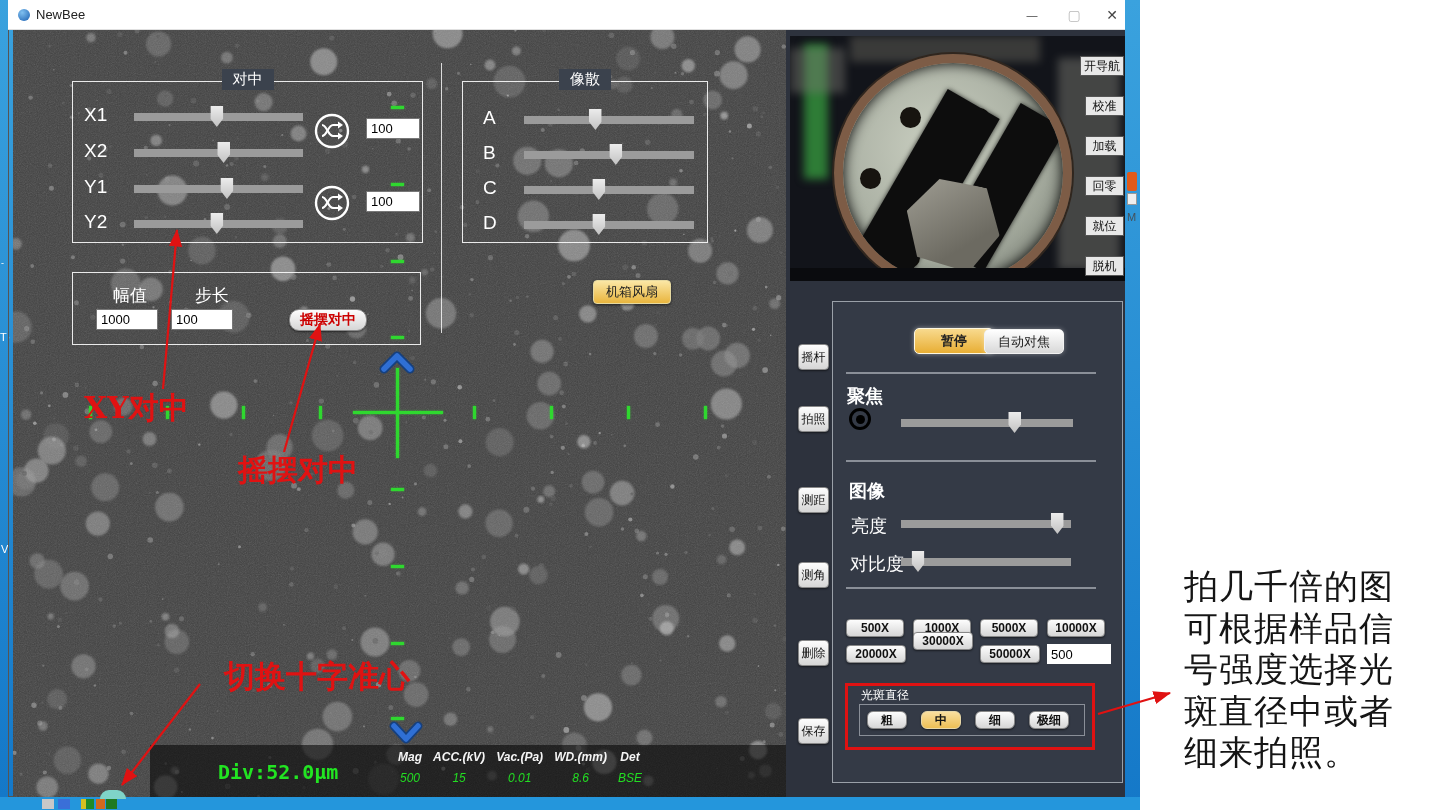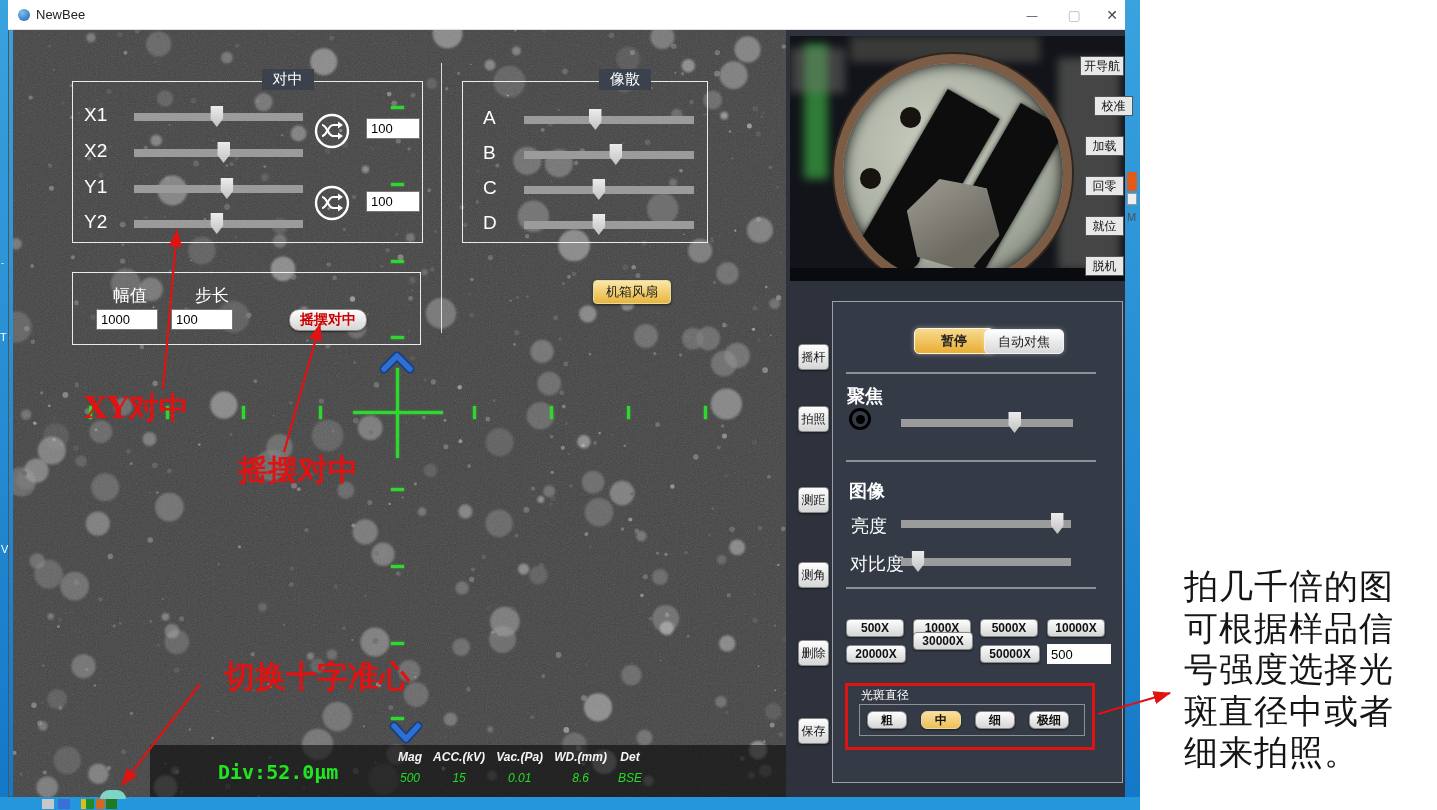--- a/index.html
+++ b/index.html
@@ -14,21 +14,21 @@
   #titlebar{left:8px;top:0;width:1117px;height:30px;background:#fff;border-bottom:1px solid #e0e0e0;box-sizing:border-box;}
   .title-text{font-size:13px;color:#222;}
   .win-btn{width:40px;height:29px;display:flex;align-items:center;justify-content:center;font-size:14px;color:#444;}
   
   .tab{flex:1;display:flex;align-items:center;justify-content:center;font-size:13px;color:#111;
        background:linear-gradient(#f4f4f4,#dddddd);border:1px solid #999;box-sizing:border-box;}
   .tab.active{background:#cde5f8;border-color:#5a9fd4;}
   
   .groupbox{border:1px solid rgba(252,252,252,.9);box-sizing:border-box;}
   .gb-title{position:absolute;top:-13px;left:50%;transform:translateX(-50%);background:#3b424d;color:#fff;
-            padding:1px 11px;font-size:15px;white-space:nowrap;margin-left:40px;}
+            padding:1px 11px;font-size:15px;white-space:nowrap;}
   .row-label{color:#fff;font-size:19px;}
   .slider-track{position:absolute;height:8px;background:#9b9b9b;}
   .slider-thumb{position:absolute;top:-7px;width:13px;height:21px;background:linear-gradient(#ececec,#c2c2c2);
                 clip-path:polygon(0 0,100% 0,100% 60%,50% 100%,0 60%);transform:translateX(-50%);}
   .mini-input{position:absolute;background:#fff;border:1px solid #777;font-size:13px;color:#000;
               padding:0 4px;box-sizing:border-box;font-family:"Liberation Sans",sans-serif;}
   .btn-silver{display:flex;align-items:center;justify-content:center;font-size:12px;color:#111;
               background:linear-gradient(#fdfdfd,#d6d6d6);border:1px solid #888;border-radius:4px;
               box-sizing:border-box;box-shadow:0 1px 2px rgba(0,0,0,.5);}
   .btn-swing{border-radius:10px;font-weight:bold;color:#cc0000;font-size:14px;}
@@ -827,21 +827,21 @@
       <div class="cam-hole" style="left:126px;top:168px;"></div>
       <div class="cam-hole" style="left:56px;top:184px;"></div>
       <div class="cam-tape" style="left:52px;top:28px;width:60px;height:195px;transform:rotate(30deg);"></div>
       <div class="cam-tape" style="left:133px;top:42px;width:52px;height:165px;transform:rotate(30deg);"></div>
       <div id="cam-hex"></div>
     </div>
     <div class="abs" style="left:0;top:232px;width:335px;height:13px;background:#0a0b0e;"></div>
   </div>
 
   <div class="abs nav-btn" style="left:1080px;top:56px;width:44px;height:20px;">开导航</div>
-  <div class="abs nav-btn" style="left:1085px;top:96px;width:39px;height:20px;margin-left:9px;">校准</div>
+  <div class="abs nav-btn" style="left:1085px;top:96px;width:39px;height:20px;">校准</div>
   <div class="abs nav-btn" style="left:1085px;top:136px;width:39px;height:20px;">加载</div>
   <div class="abs nav-btn" style="left:1085px;top:176px;width:39px;height:20px;">回零</div>
   <div class="abs nav-btn" style="left:1085px;top:216px;width:39px;height:20px;">就位</div>
   <div class="abs nav-btn" style="left:1085px;top:256px;width:39px;height:20px;">脱机</div>
 
   <div class="tool-btn btn-silver" style="top:344px;">摇杆</div>
   <div class="tool-btn btn-silver" style="top:406px;">拍照</div>
   <div class="tool-btn btn-silver" style="top:487px;">测距</div>
   <div class="tool-btn btn-silver" style="top:562px;">测角</div>
   <div class="tool-btn btn-silver" style="top:640px;">删除</div>

